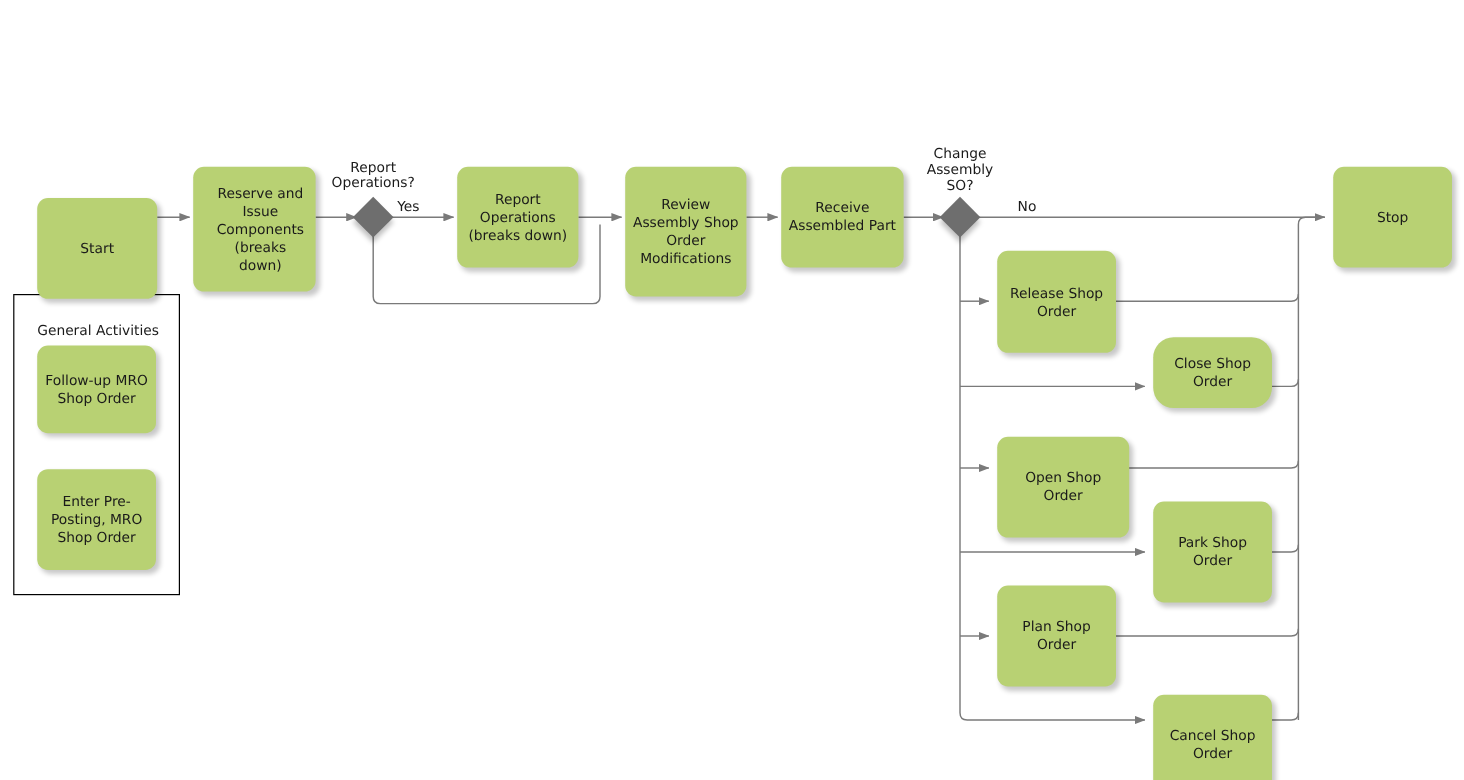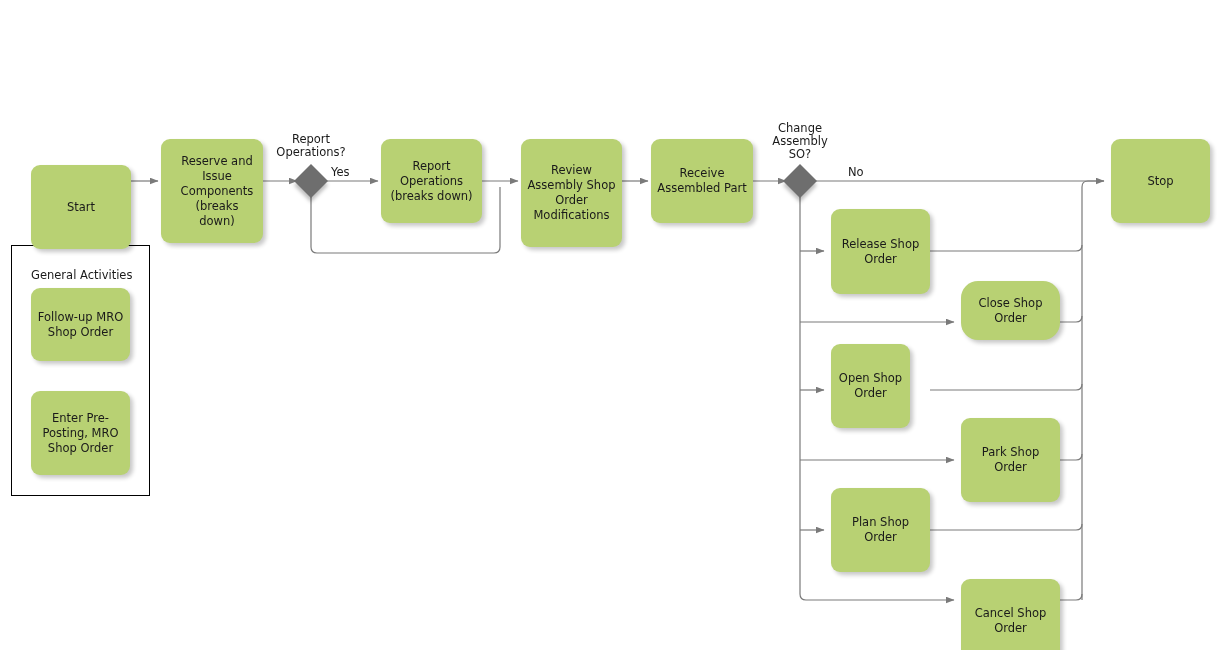--- a/index.html
+++ b/index.html
@@ -184,21 +184,21 @@
   <div class="label left" style="left:848px; top:166px; width:30px;">No</div>
 
   <div class="node" style="left:1111px; top:139px; width:99px; height:84px;">Stop</div>
 
   <div class="node" style="left:831px; top:209px; width:99px; height:85px;">Release Shop
 Order</div>
 
   <div class="node" style="left:961px; top:281px; width:99px; height:59px;border-radius:17px;">Close Shop
 Order</div>
 
-  <div class="node" style="left:831px; top:344px; width:79px; height:84px;">Open Shop
+  <div class="node" style="left:831px; top:364px; width:110px; height:84px;">Open Shop
 Order</div>
 
   <div class="node" style="left:961px; top:418px; width:99px; height:84px;">Park Shop Order</div>
 
   <div class="node" style="left:831px; top:488px; width:99px; height:84px;">Plan Shop Order</div>
 
   <div class="node" style="left:961px; top:558px; width:99px; height:84px;margin-top:21px;">Cancel Shop
 Order</div>
 
   <div class="group-frame" style="left:11px; top:245px; width:139px; height:251px;"></div>

